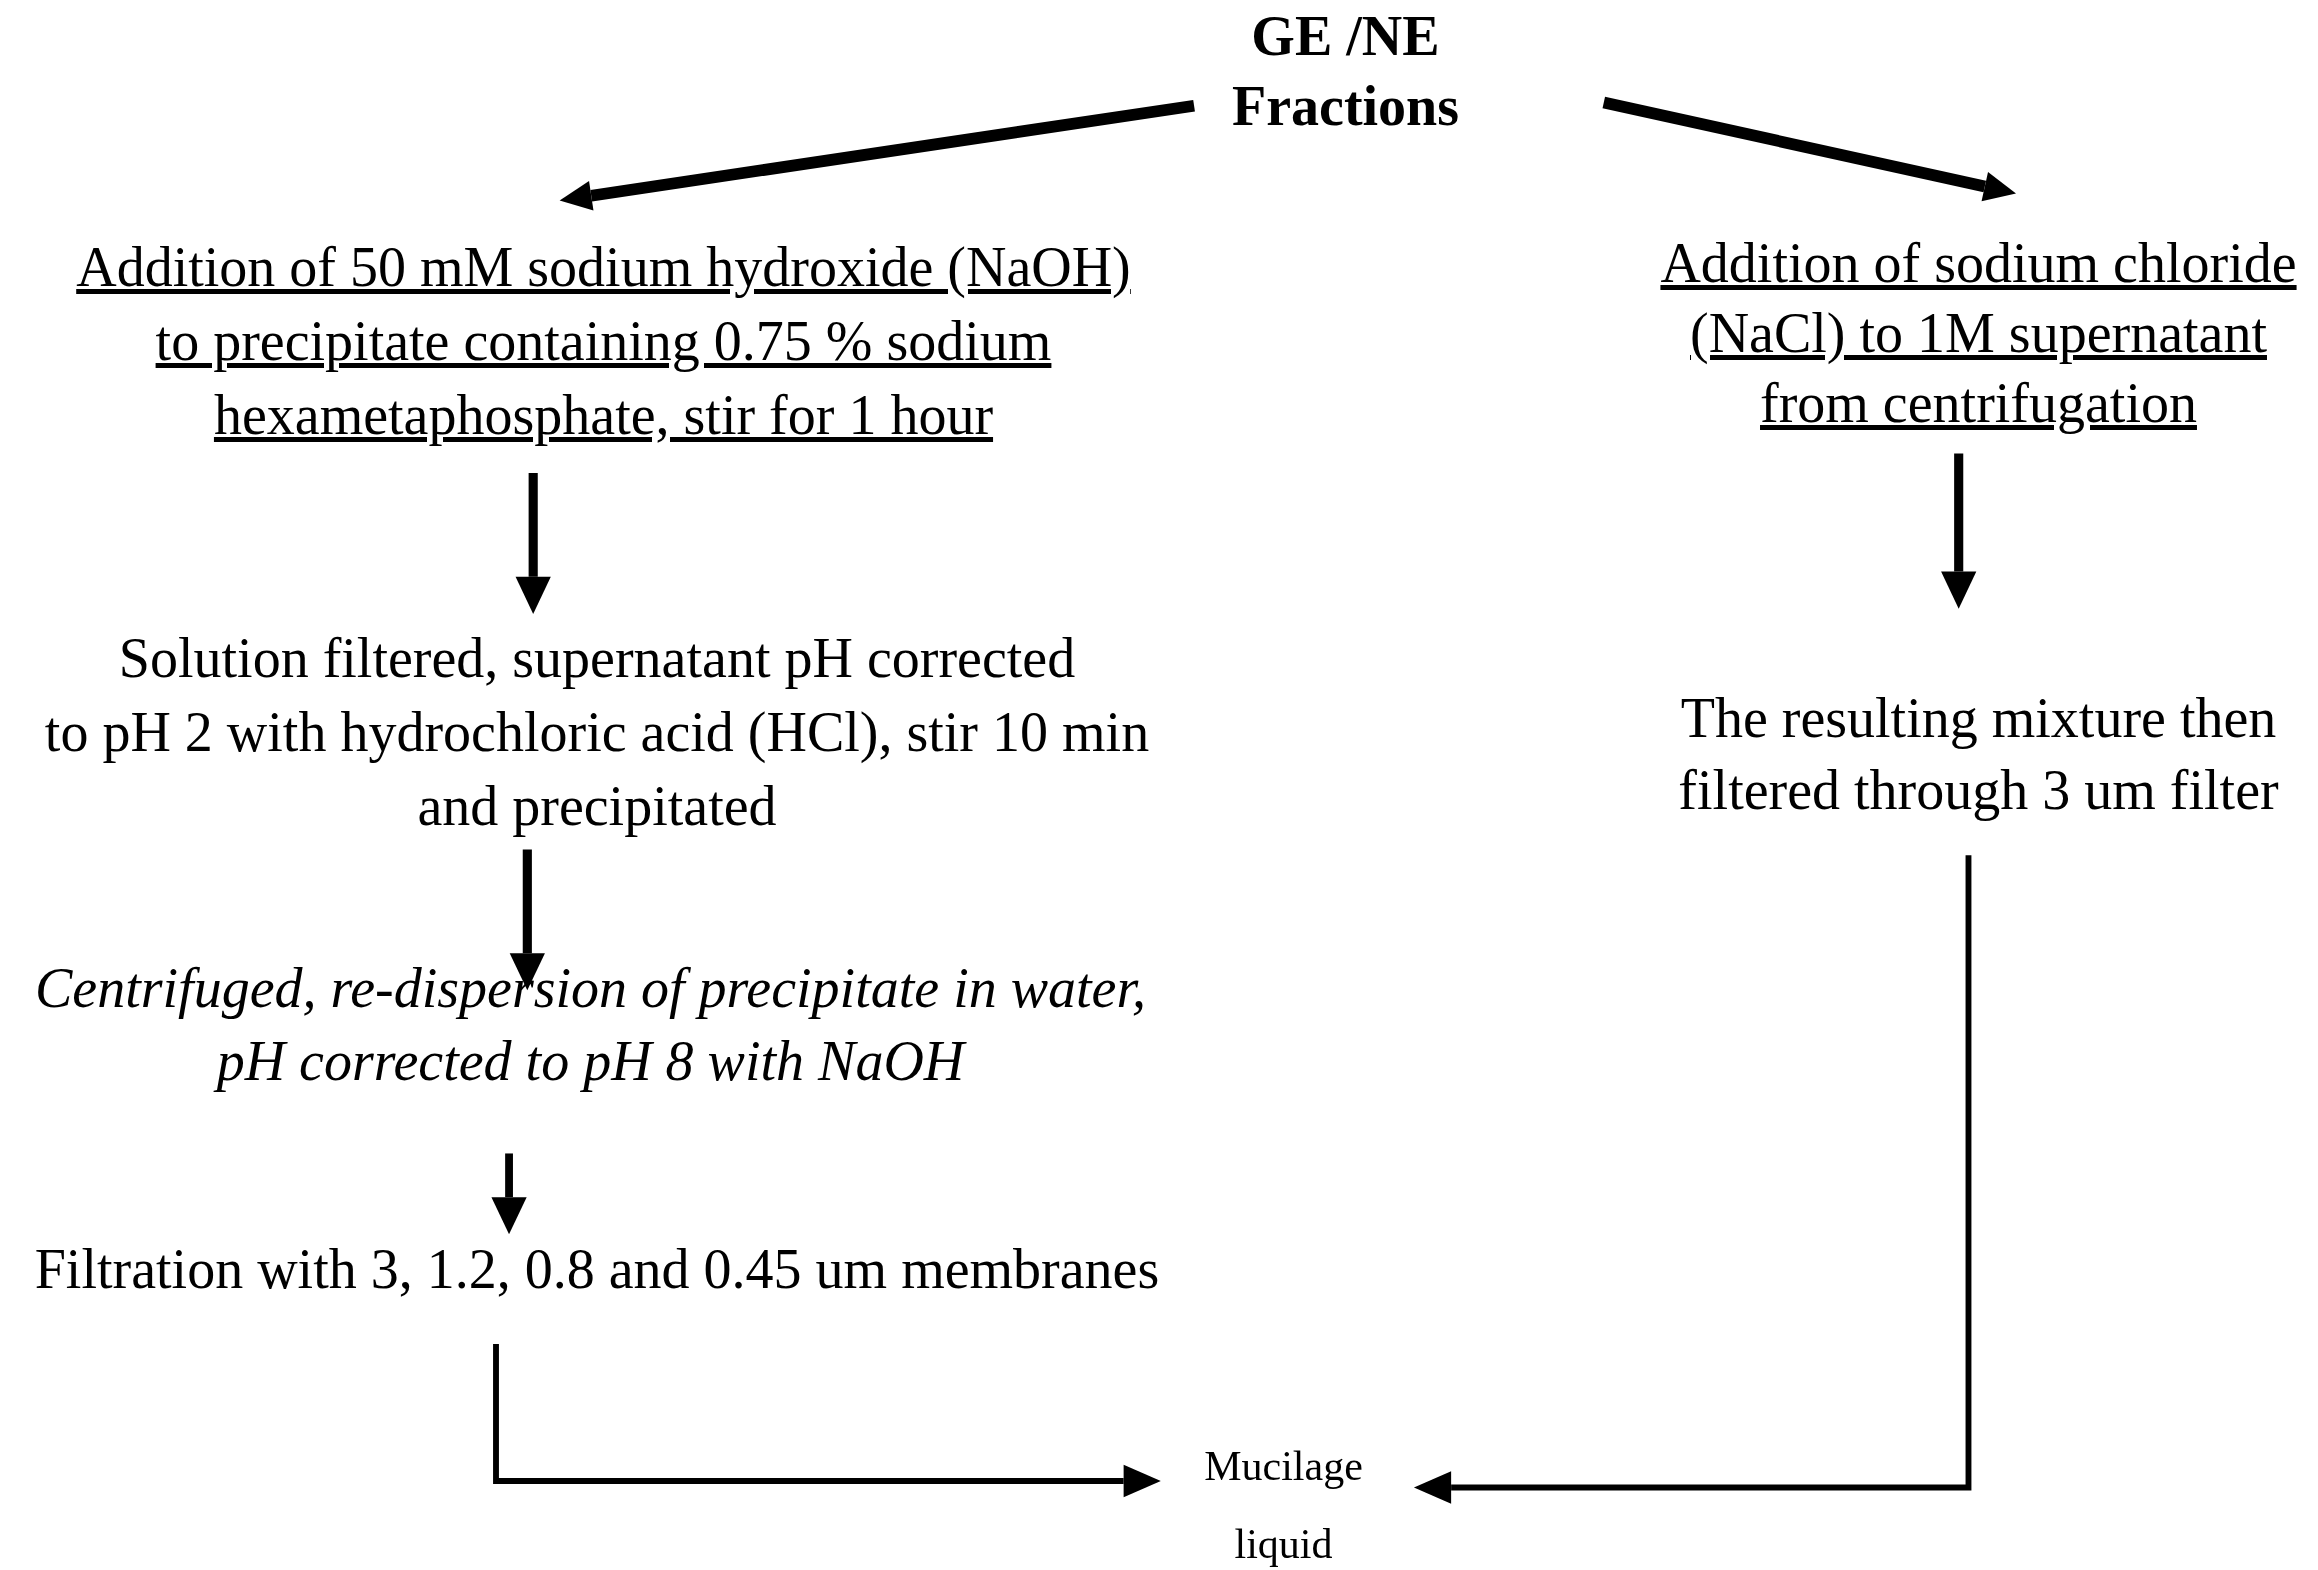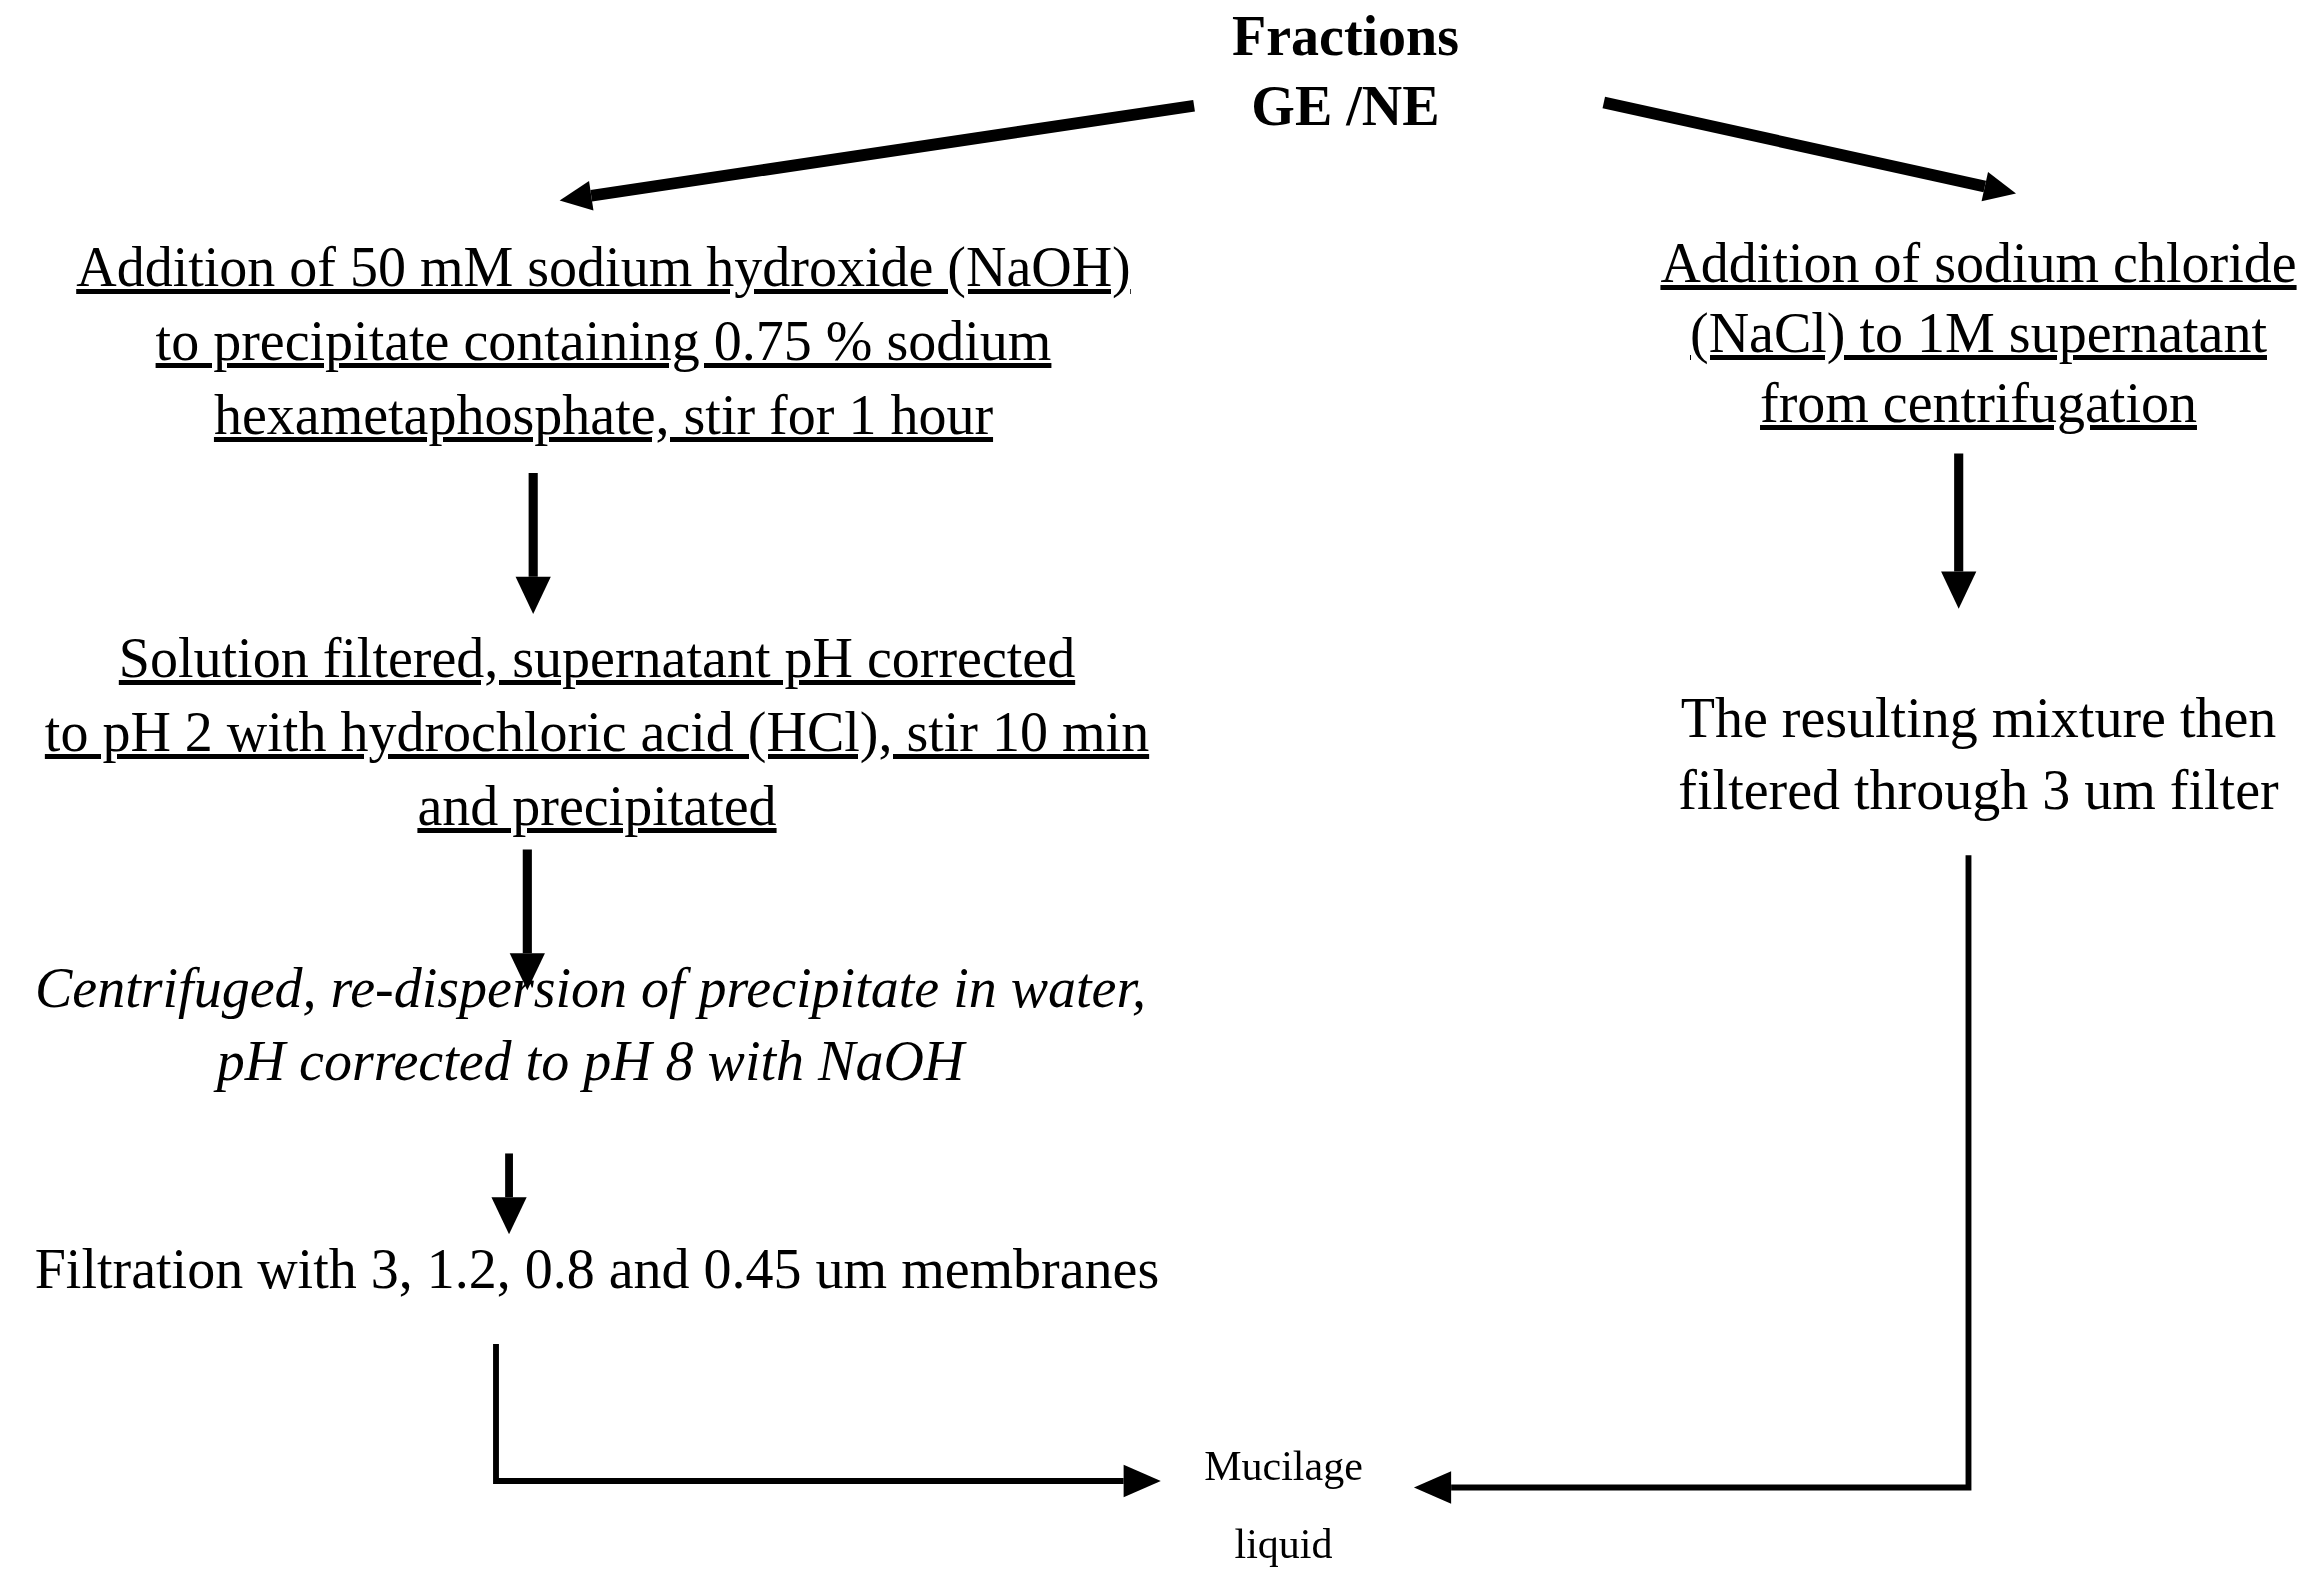--- a/index.html
+++ b/index.html
@@ -65,37 +65,37 @@
     <line x1="808" y1="1302" x2="808" y2="1461" stroke="#000000" stroke-width="14" marker-end="url(#ah-big)"></line>
     <line x1="780" y1="1768" x2="780" y2="1835" stroke="#000000" stroke-width="12" marker-end="url(#ah-big)"></line>
 
     <line x1="3002" y1="695" x2="3002" y2="876" stroke="#000000" stroke-width="14" marker-end="url(#ah-big)"></line>
 
     <path d="M760,2060 L760,2270 L1722,2270" fill="none" stroke="#000000" stroke-width="9" marker-end="url(#ah-flat)"></path>
     <path d="M3017,1311 L3017,2280 L2224,2280" fill="none" stroke="#000000" stroke-width="9" marker-end="url(#ah-flat)"></path>
   </svg>
 
   <div class="node title-node" style="left:1150px; top:1.3px; width:391px;">
+    <span class="line">GE /NE</span>
     <span class="line">Fractions</span>
-    <span class="line">GE /NE</span>
   </div>
 
   <div class="node" style="left:26px; top:230px; width:1155px;text-decoration:underline;">
     <span class="line">Addition of 50 mM sodium hydroxide (NaOH)</span>
     <span class="line">to precipitate containing 0.75 % sodium</span>
     <span class="line">hexametaphosphate, stir for 1 hour</span>
   </div>
 
   <div class="node" style="left:1638px; top:228px; width:681px; line-height:70px;text-decoration:underline;">
     <span class="line">Addition of sodium chloride</span>
     <span class="line">(NaCl) to 1M supernatant</span>
     <span class="line">from centrifugation</span>
   </div>
 
-  <div class="node" style="left:13px; top:621px; width:1168px;text-decoration:underline;">
+  <div class="node" style="left:13px; top:621px; width:1168px;">
     <span class="line">Solution filtered, supernatant pH corrected</span>
     <span class="line">to pH 2 with hydrochloric acid (HCl), stir 10 min</span>
     <span class="line">and precipitated</span>
   </div>
 
   <div class="node" style="left:1638px; top:646px; width:681px; line-height:72px;margin-top:36px;">
     <span class="line">The resulting mixture then</span>
     <span class="line">filtered through 3 um filter</span>
   </div>
 

